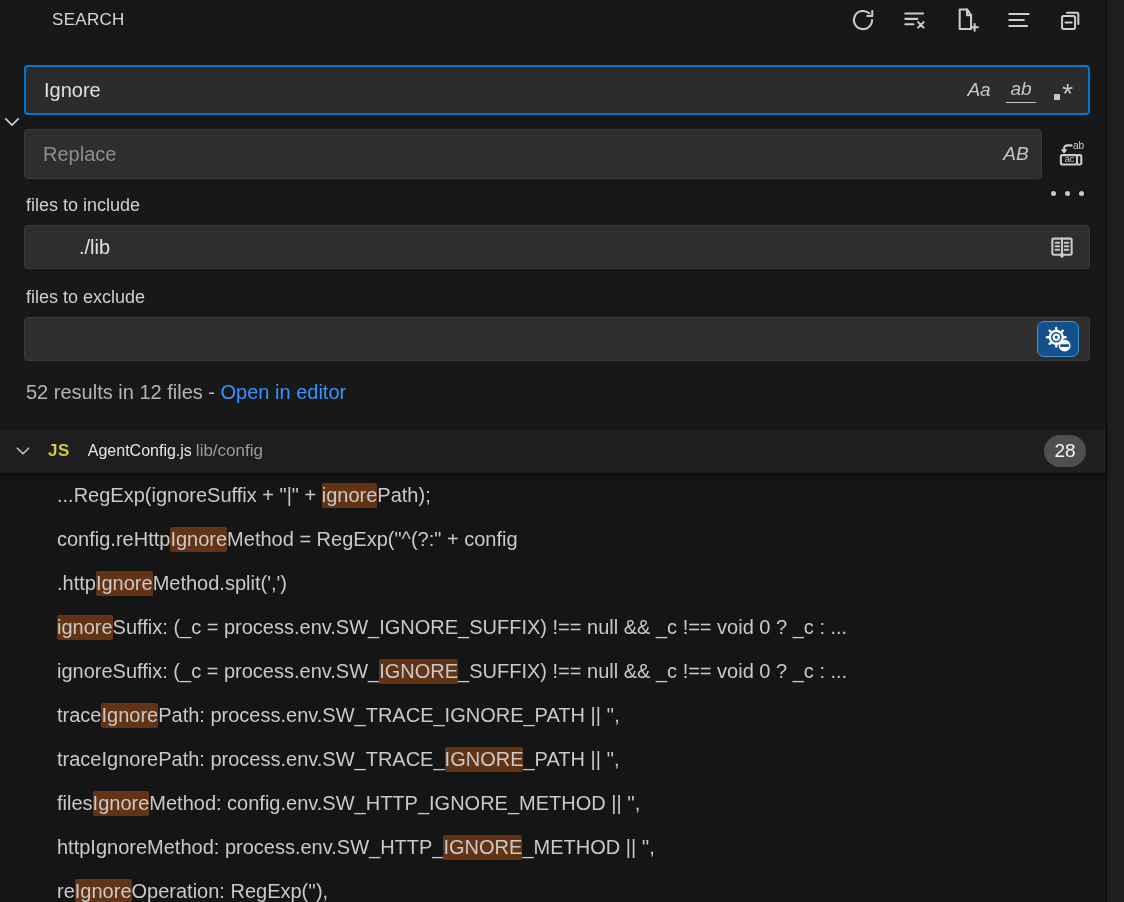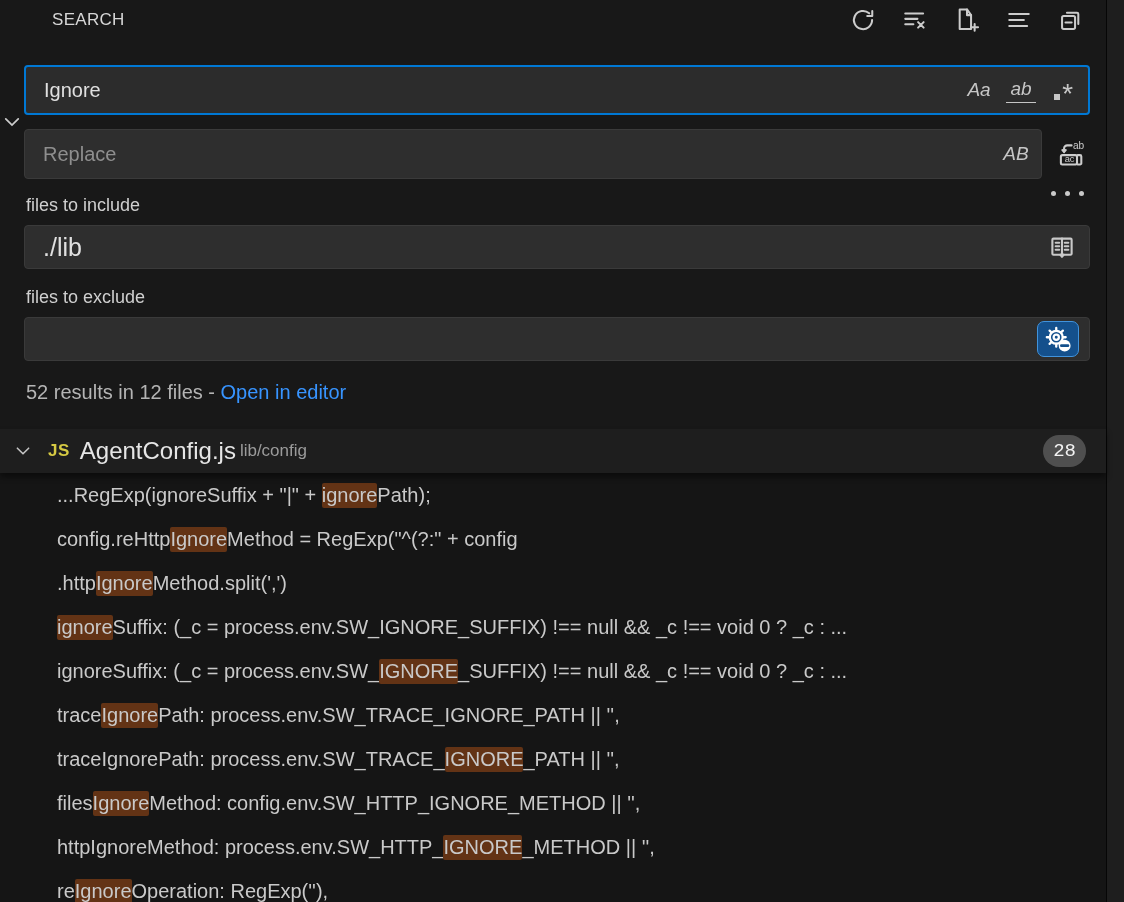--- a/index.html
+++ b/index.html
@@ -53,21 +53,21 @@
   .replace-all-btn { width:38px; height:38px; display:flex; align-items:center; justify-content:center;
     border-radius:5px; cursor:pointer; }
   .replace-all-btn svg { stroke:#cccccc; fill:none; stroke-width:1.1; stroke-linecap:round; }
 
   .more-dots { position:absolute; right:2px; top:122px; display:flex; gap:9px; padding:4px; cursor:pointer; }
   .more-dots i { width:5px; height:5px; border-radius:50%; background:#c9c9c9; }
 
   .field-label { margin:16px 0 0 2px; font-size:18px; color:#cfcfcf; }
   .field-label.second { margin-top:18px; }
   .pattern-box { margin-top:9px; height:44px; padding-right:10px; }
-  .pattern-box input { font-size:25px; }
+  .pattern-box input { font-size:20px;margin-left:36px; }
   .icon-in-box { width:34px; height:34px; display:flex; align-items:center; justify-content:center; cursor:pointer; }
   .icon-in-box svg { stroke:#c9c9c9; fill:none; stroke-width:1.2; stroke-linecap:round; stroke-linejoin:round; }
   .exclude-toggle {
     width:42px; height:36px; background:#14508c; border:1.5px solid #4193dc; border-radius:7px;
     display:flex; align-items:center; justify-content:center; cursor:pointer; position:relative;
   }
   .exclude-toggle svg .stroke { stroke:#ffffff; fill:none; stroke-width:1.3; stroke-linecap:round; }
 
   
   .results-message { margin:20px 0 0 26px; font-size:20px; color:#b4b4b4; height:24px; }
@@ -75,26 +75,26 @@
 
   .file-row {
     margin-top:24px; height:44px; background:#1e1e1e;
     display:flex; align-items:center; padding:0 20px 0 14px;
     position:relative; z-index:2; box-shadow:0 4px 6px rgba(0,0,0,.45);
     cursor:pointer;
   }
   .file-row .chev { width:18px; height:18px; margin-right:16px; }
   .file-row .chev svg { stroke:#c5c5c5; fill:none; stroke-width:1.4; stroke-linecap:round; stroke-linejoin:round; }
   .js-icon { color:#d5c943; font-weight:bold; font-size:17px; letter-spacing:.5px; }
-  .file-name { margin-left:10px; font-size:24px; color:#e6e6e6; }
+  .file-name { margin-left:18px; font-size:16px; color:#e6e6e6; }
   .file-path { margin-left:4px; font-size:17px; color:#9b9b9b; flex:1; }
   .count-badge {
     min-width:42px; height:32px; padding:0 10px; border-radius:16px;
     background:#4f4f4f; color:#f3f3f3; font-size:19px;
-    display:flex; align-items:center; justify-content:center;font-family:Liberation Mono, monospace;
+    display:flex; align-items:center; justify-content:center;
   }
 
   .result-lines { background:#151515; position:relative; z-index:1; }
   .result-line {
     height:44px; display:flex; align-items:center; padding-left:57px;
     font-size:20px; color:#c9c9c9; white-space:pre; overflow:hidden; cursor:pointer;
   }
   .result-line .hl { background:#633315; border-radius:2px; padding:1px 0; }
 </style>
 </head>

